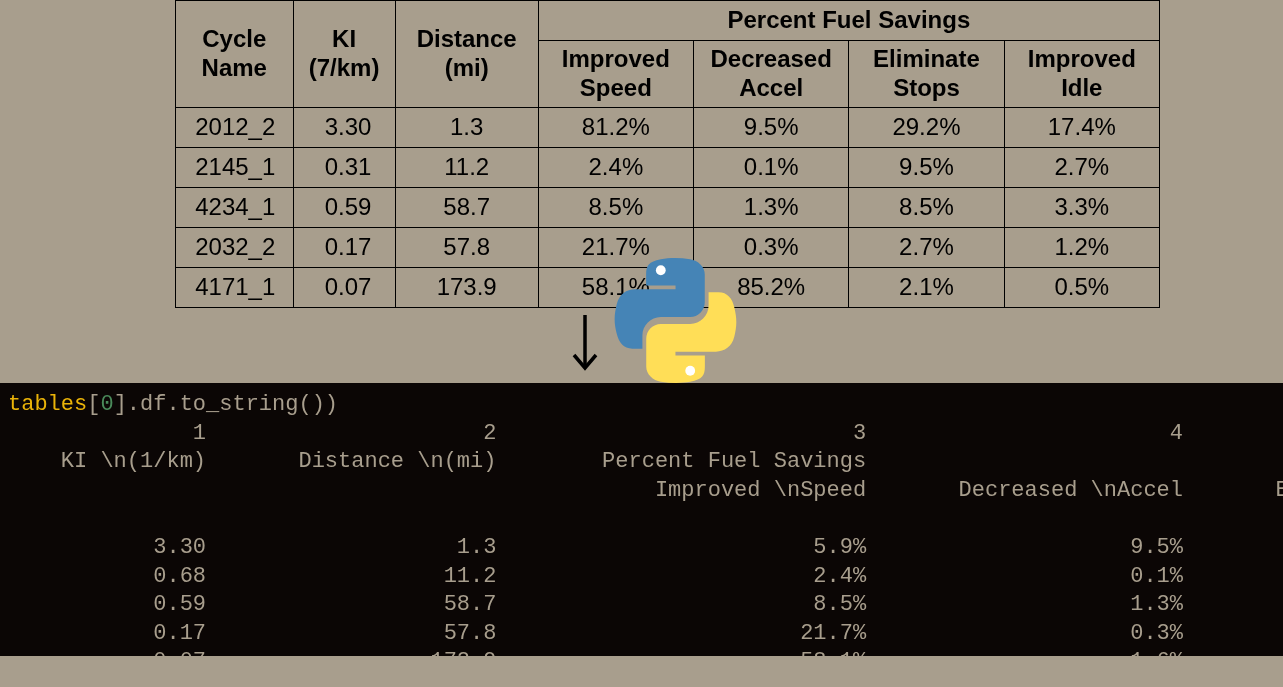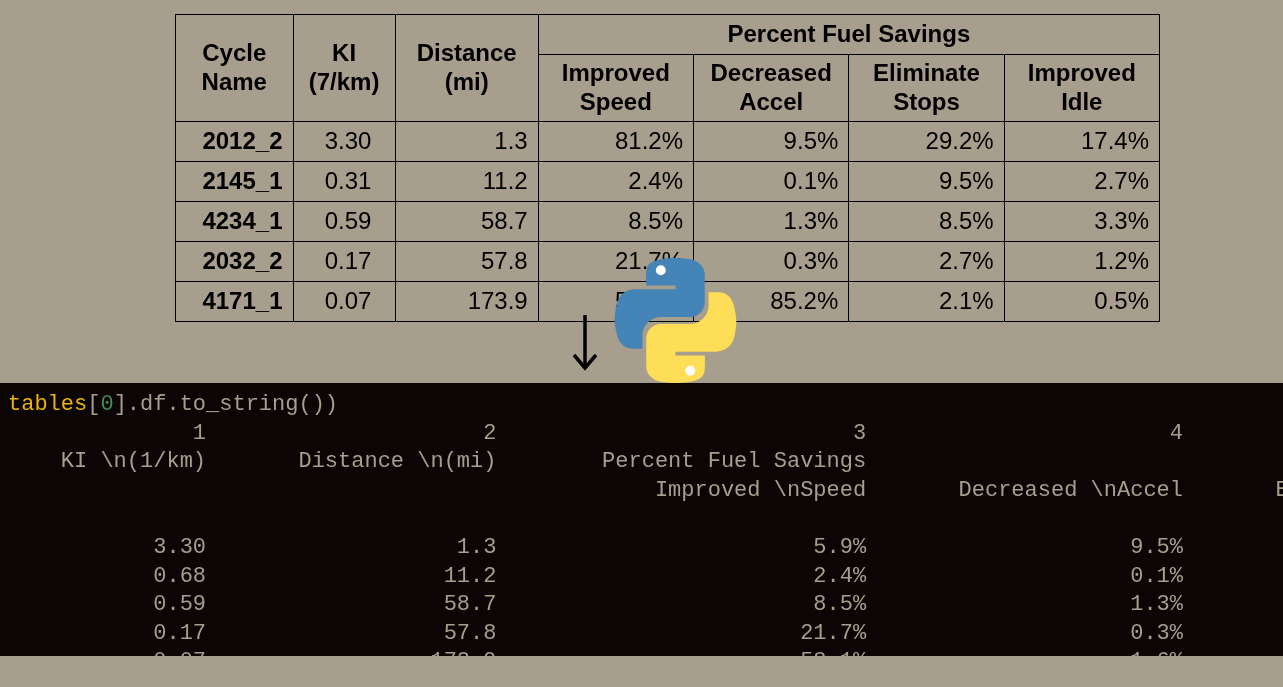--- a/index.html
+++ b/index.html
@@ -6,21 +6,21 @@
   body {
     width: 1283px;
     height: 687px;
     background: #a89e8d;
     font-family: Arial, Helvetica, sans-serif;
     position: relative;
     overflow: hidden;
   }
   .table-wrap {
     position: absolute;
-    top: 14px;
+    top: 0;
     left: 175px;
     width: 985px;
     border-radius: 18px;
   }
   table.data {
     border-collapse: collapse;
     width: 100%;
     table-layout: fixed;
   }
   table.data th, table.data td {
@@ -30,24 +30,24 @@
     color: #000;
     vertical-align: middle;
     line-height: 1.2;
     height: 40px;
   }
   table.data th {
     font-weight: bold;
     text-align: center;
   }
   table.data td {
-    text-align: right;
+    text-align: center;
     font-weight: normal;
   }
-  table.data td.name { text-align: right; padding-left: 12px; font-weight: bold; }
+  table.data td.name { text-align: center; padding-left: 12px; }
   table.data td.ki { text-align: center; padding-left: 18px;}
   .col-name { width: 115px; }
   .col-ki { width: 100px; }
   .col-dist { width: 140px; }
   .col-sav { width: 152px; }
 
   .arrow-wrap {
     position: absolute;
     top: 313px;
     left: 570px;

